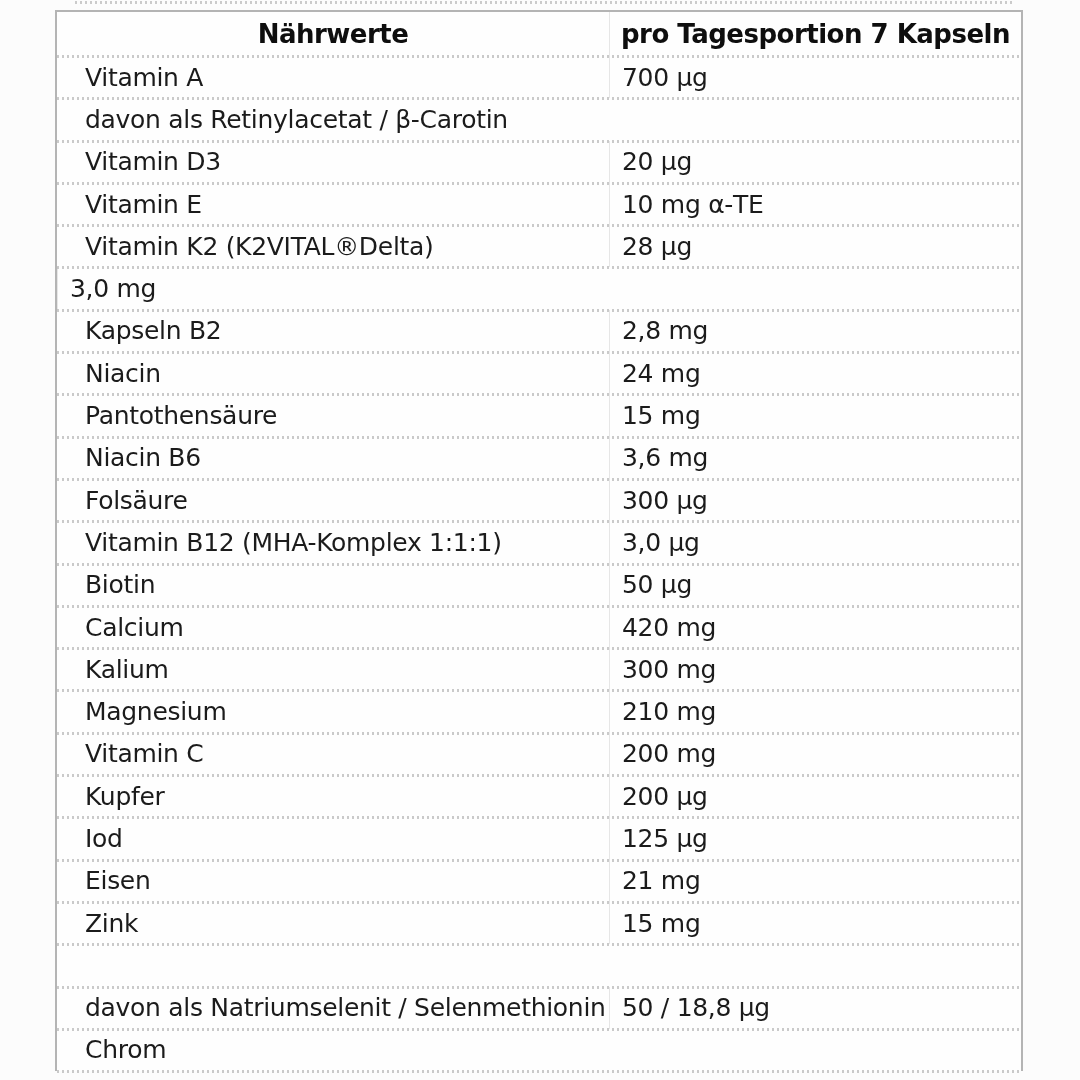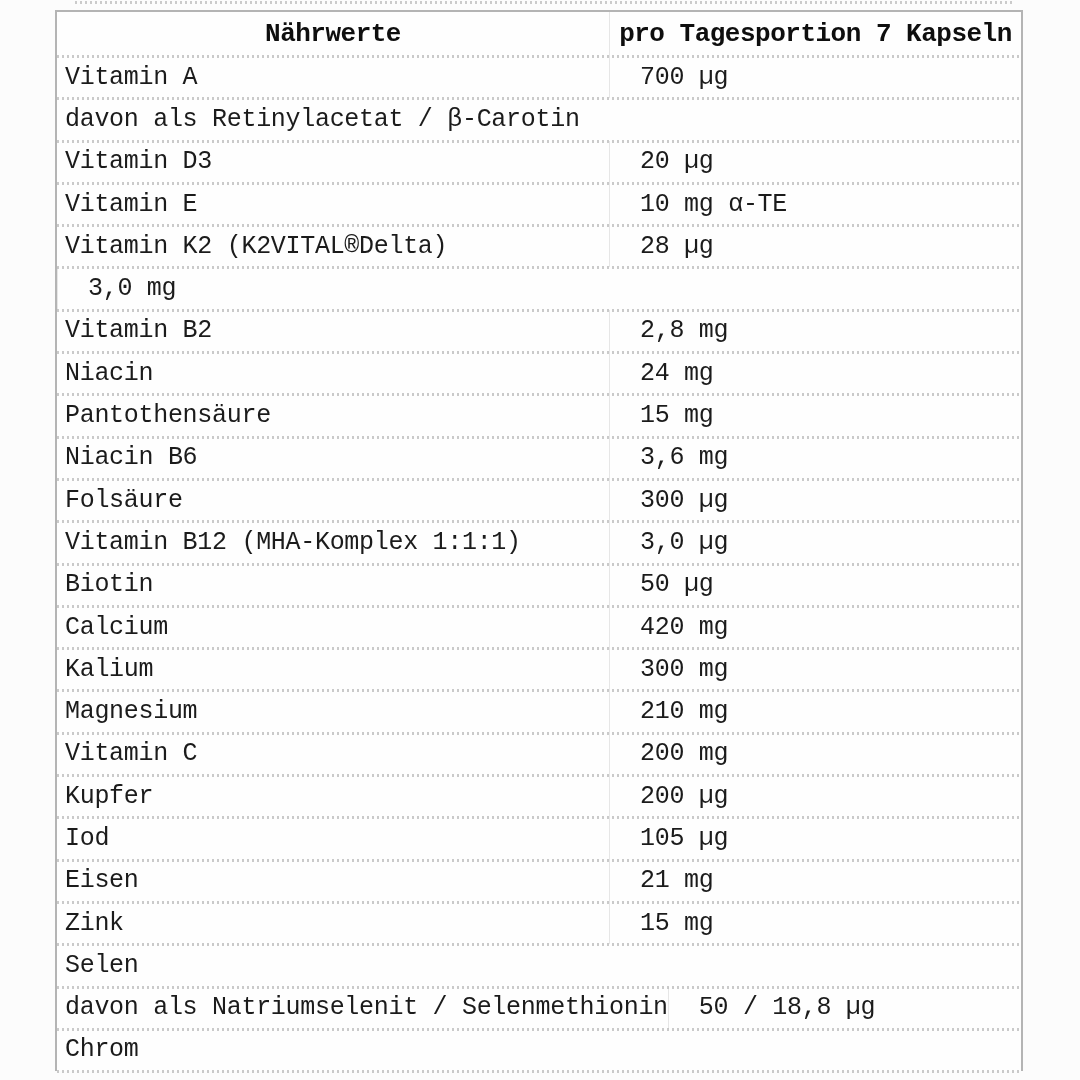--- a/index.html
+++ b/index.html
@@ -10,21 +10,20 @@
     height: 1080px;
     background: #fcfcfc;
     overflow: hidden;
     font-family: "DejaVu Sans", "Liberation Sans", sans-serif;
     color: #1b1b1b;
   }
   .page {
     position: relative;
     width: 1080px;
     height: 1080px;
-    font-family: Liberation Mono, monospace;
   }
   
   .crop-dash-top {
     position: absolute;
     top: 1px;
     left: 75px;
     width: 940px;
     height: 3px;
     background: repeating-linear-gradient(90deg, #c2c2c2 0 2px, rgba(194,194,194,0) 2px 5px);
     opacity: .85;
@@ -51,25 +50,25 @@
   .cell {
     display: flex;
     align-items: center;
     height: 100%;
     font-size: 25px;
     letter-spacing: -0.3px;
     color: #1b1b1b;
   }
   .cell.label {
     flex: 0 0 552px;
-    padding-left: 8px;
+    padding-left: 28px;
   }
   .cell.value {
     flex: 1 1 auto;
-    padding-left: 30px;
+    padding-left: 12px;
     border-left: 1px solid #e6e6e6;
   }
   .row.header .cell {
     justify-content: center;
     font-weight: bold;
     font-size: 26px;
     letter-spacing: -0.5px;
     color: #0e0e0e;
     padding-left: 0;
   }
@@ -130,21 +129,21 @@
   <div class="row data">
     <div class="cell label">Vitamin K2 (K2VITAL®Delta)</div>
     <div class="cell value">28 µg</div>
   </div>
 
   <div class="row data">
     <div class="cell value">3,0 mg</div>
   </div>
 
   <div class="row data">
-    <div class="cell label">Vitamin B2</div>
+    <div class="cell label">Kapseln B2</div>
     <div class="cell value">2,8 mg</div>
   </div>
 
   <div class="row data">
     <div class="cell label">Niacin</div>
     <div class="cell value">24 mg</div>
   </div>
 
   <div class="row data">
     <div class="cell label">Pantothensäure</div>
@@ -191,35 +190,34 @@
     <div class="cell value">200 mg</div>
   </div>
 
   <div class="row data">
     <div class="cell label">Kupfer</div>
     <div class="cell value">200 µg</div>
   </div>
 
   <div class="row data">
     <div class="cell label">Iod</div>
-    <div class="cell value">105 µg</div>
+    <div class="cell value">125 µg</div>
   </div>
 
   <div class="row data">
     <div class="cell label">Eisen</div>
     <div class="cell value">21 mg</div>
   </div>
 
   <div class="row data">
     <div class="cell label">Zink</div>
     <div class="cell value">15 mg</div>
   </div>
 
   <div class="row data">
-    <div class="cell label">Selen</div>
   </div>
 
   <div class="row data">
     <div class="cell label">davon als Natriumselenit / Selenmethionin</div>
     <div class="cell value">50 / 18,8 µg</div>
   </div>
 
   <div class="row data">
     <div class="cell label">Chrom</div>
   </div>

